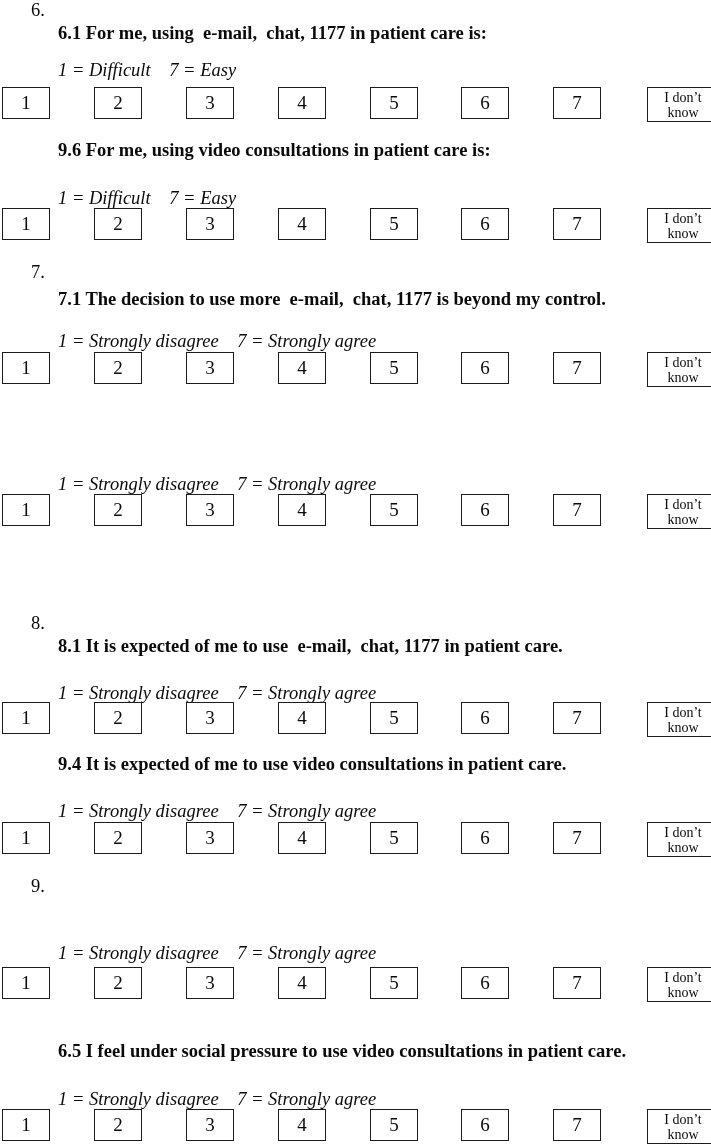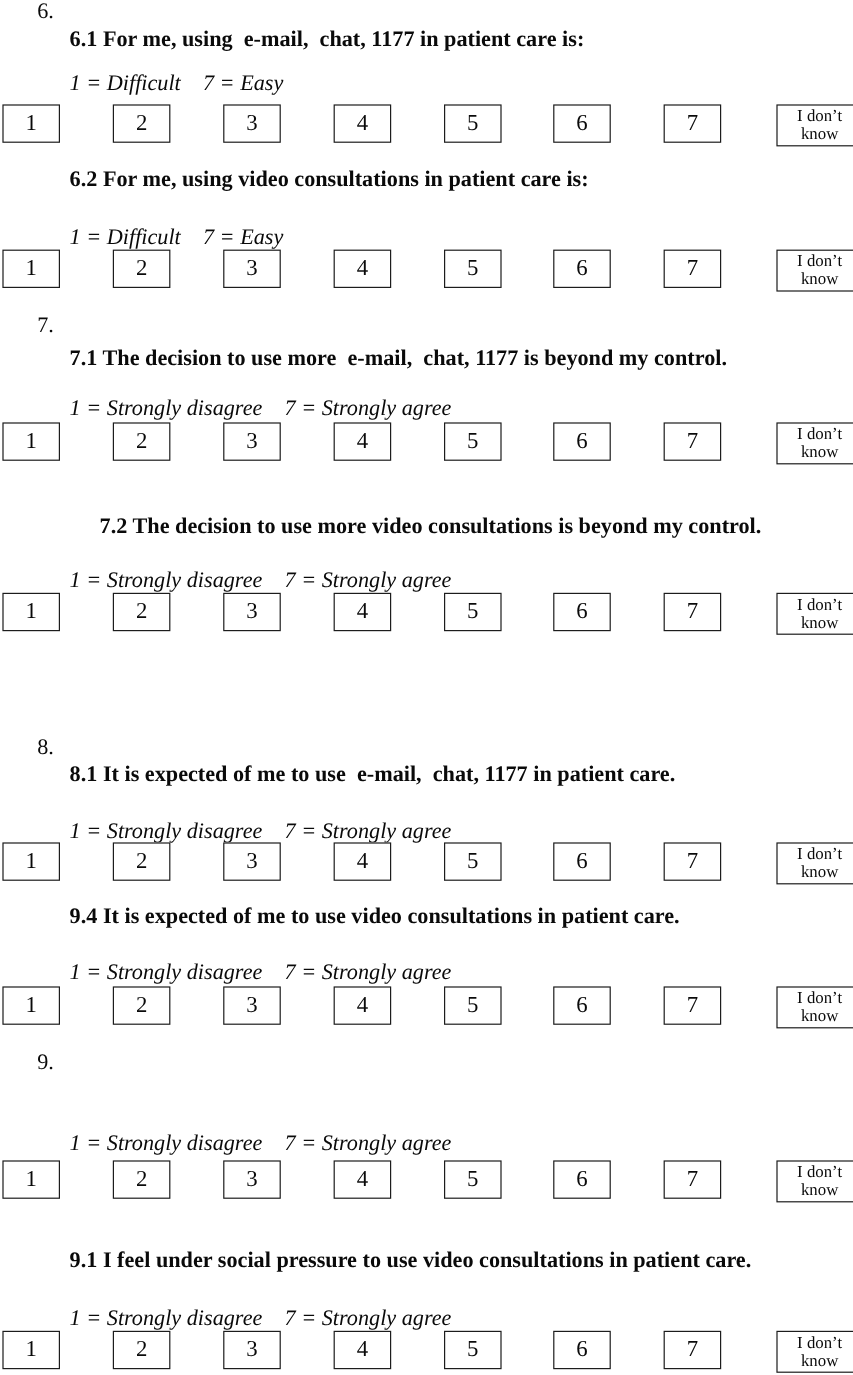--- a/index.html
+++ b/index.html
@@ -76,21 +76,21 @@
     <div class="box b4">4</div>
     <div class="box b5">5</div>
     <div class="box b6">6</div>
     <div class="box b7">7</div>
     <div class="box dk">
         <span>I don’t</span>
         <span>know</span>
       </div>
   </div>
 
-  <div class="txt question" style="top:139px">6.2 For me, using video consultations in patient care is:</div>
+  <div class="txt question" style="top:139px">9.6 For me, using video consultations in patient care is:</div>
   <div class="txt anchors" style="top:187px">1 = Difficult    7 = Easy</div>
   <div class="scale-row" style="top:208px">
     <div class="box b1">1</div>
     <div class="box b2">2</div>
     <div class="box b3">3</div>
     <div class="box b4">4</div>
     <div class="box b5">5</div>
     <div class="box b6">6</div>
     <div class="box b7">7</div>
     <div class="box dk">
@@ -109,21 +109,20 @@
     <div class="box b4">4</div>
     <div class="box b5">5</div>
     <div class="box b6">6</div>
     <div class="box b7">7</div>
     <div class="box dk">
         <span>I don’t</span>
         <span>know</span>
       </div>
   </div>
 
-  <div class="txt question indent" style="top:428px">7.2 The decision to use more video consultations is beyond my control.</div>
   <div class="txt anchors" style="top:473px">1 = Strongly disagree    7 = Strongly agree</div>
   <div class="scale-row" style="top:494px">
     <div class="box b1">1</div>
     <div class="box b2">2</div>
     <div class="box b3">3</div>
     <div class="box b4">4</div>
     <div class="box b5">5</div>
     <div class="box b6">6</div>
     <div class="box b7">7</div>
     <div class="box dk">
@@ -174,21 +173,21 @@
     <div class="box b4">4</div>
     <div class="box b5">5</div>
     <div class="box b6">6</div>
     <div class="box b7">7</div>
     <div class="box dk">
         <span>I don’t</span>
         <span>know</span>
       </div>
   </div>
 
-  <div class="txt question" style="top:1040px">9.1 I feel under social pressure to use video consultations in patient care.</div>
+  <div class="txt question" style="top:1040px">6.5 I feel under social pressure to use video consultations in patient care.</div>
   <div class="txt anchors" style="top:1088px">1 = Strongly disagree    7 = Strongly agree</div>
   <div class="scale-row" style="top:1109px">
     <div class="box b1">1</div>
     <div class="box b2">2</div>
     <div class="box b3">3</div>
     <div class="box b4">4</div>
     <div class="box b5">5</div>
     <div class="box b6">6</div>
     <div class="box b7">7</div>
     <div class="box dk">

